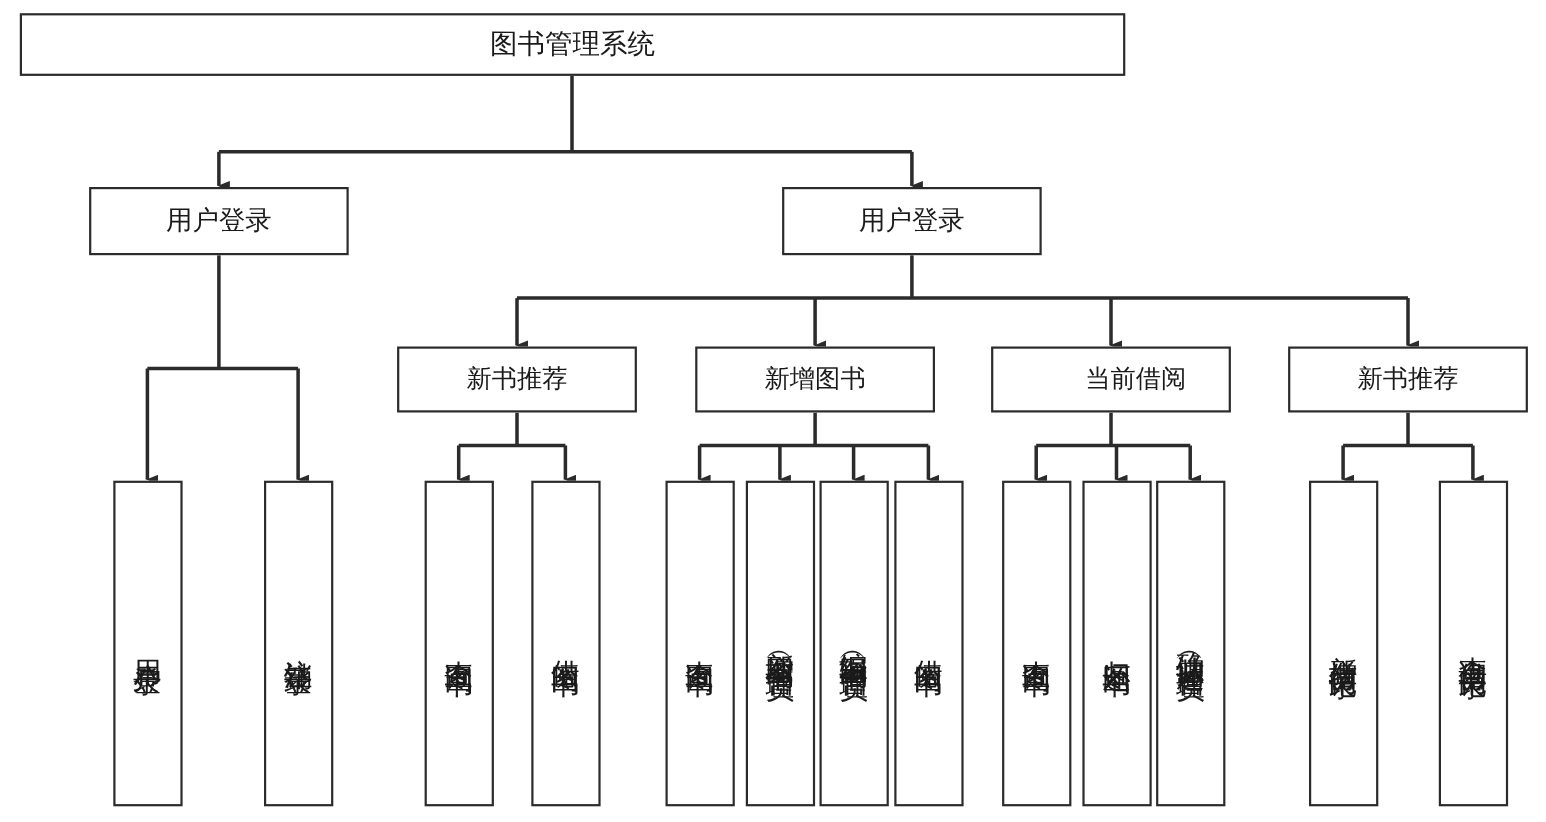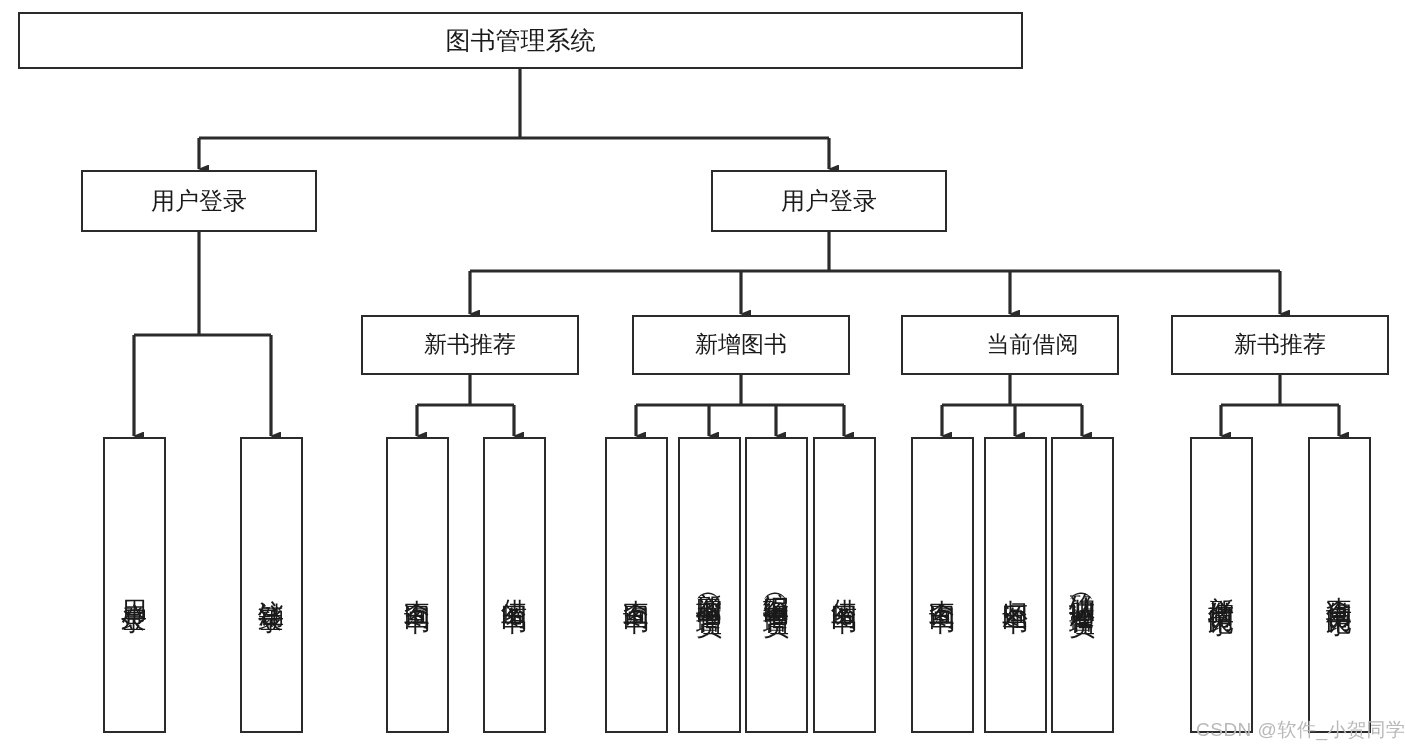--- a/index.html
+++ b/index.html
@@ -168,15 +168,14 @@
         <span class="label">确认归还（管理员）</span>
       </div>
       <div class="node leaf" style="left: 1190px; top: 437px; width: 63px; height: 296px;">
         <span class="label">新增借阅记录</span>
       </div>
       <div class="node leaf" style="left: 1308px; top: 437px; width: 63px; height: 296px;">
         <span class="label">查询借阅记录</span>
       </div>
     </div>
 
-  <div id="watermark" style="left: 1196px; top: 717px;">CSDN @软件_小贺同学</div>
 
 </div>
 
 </body></html>

